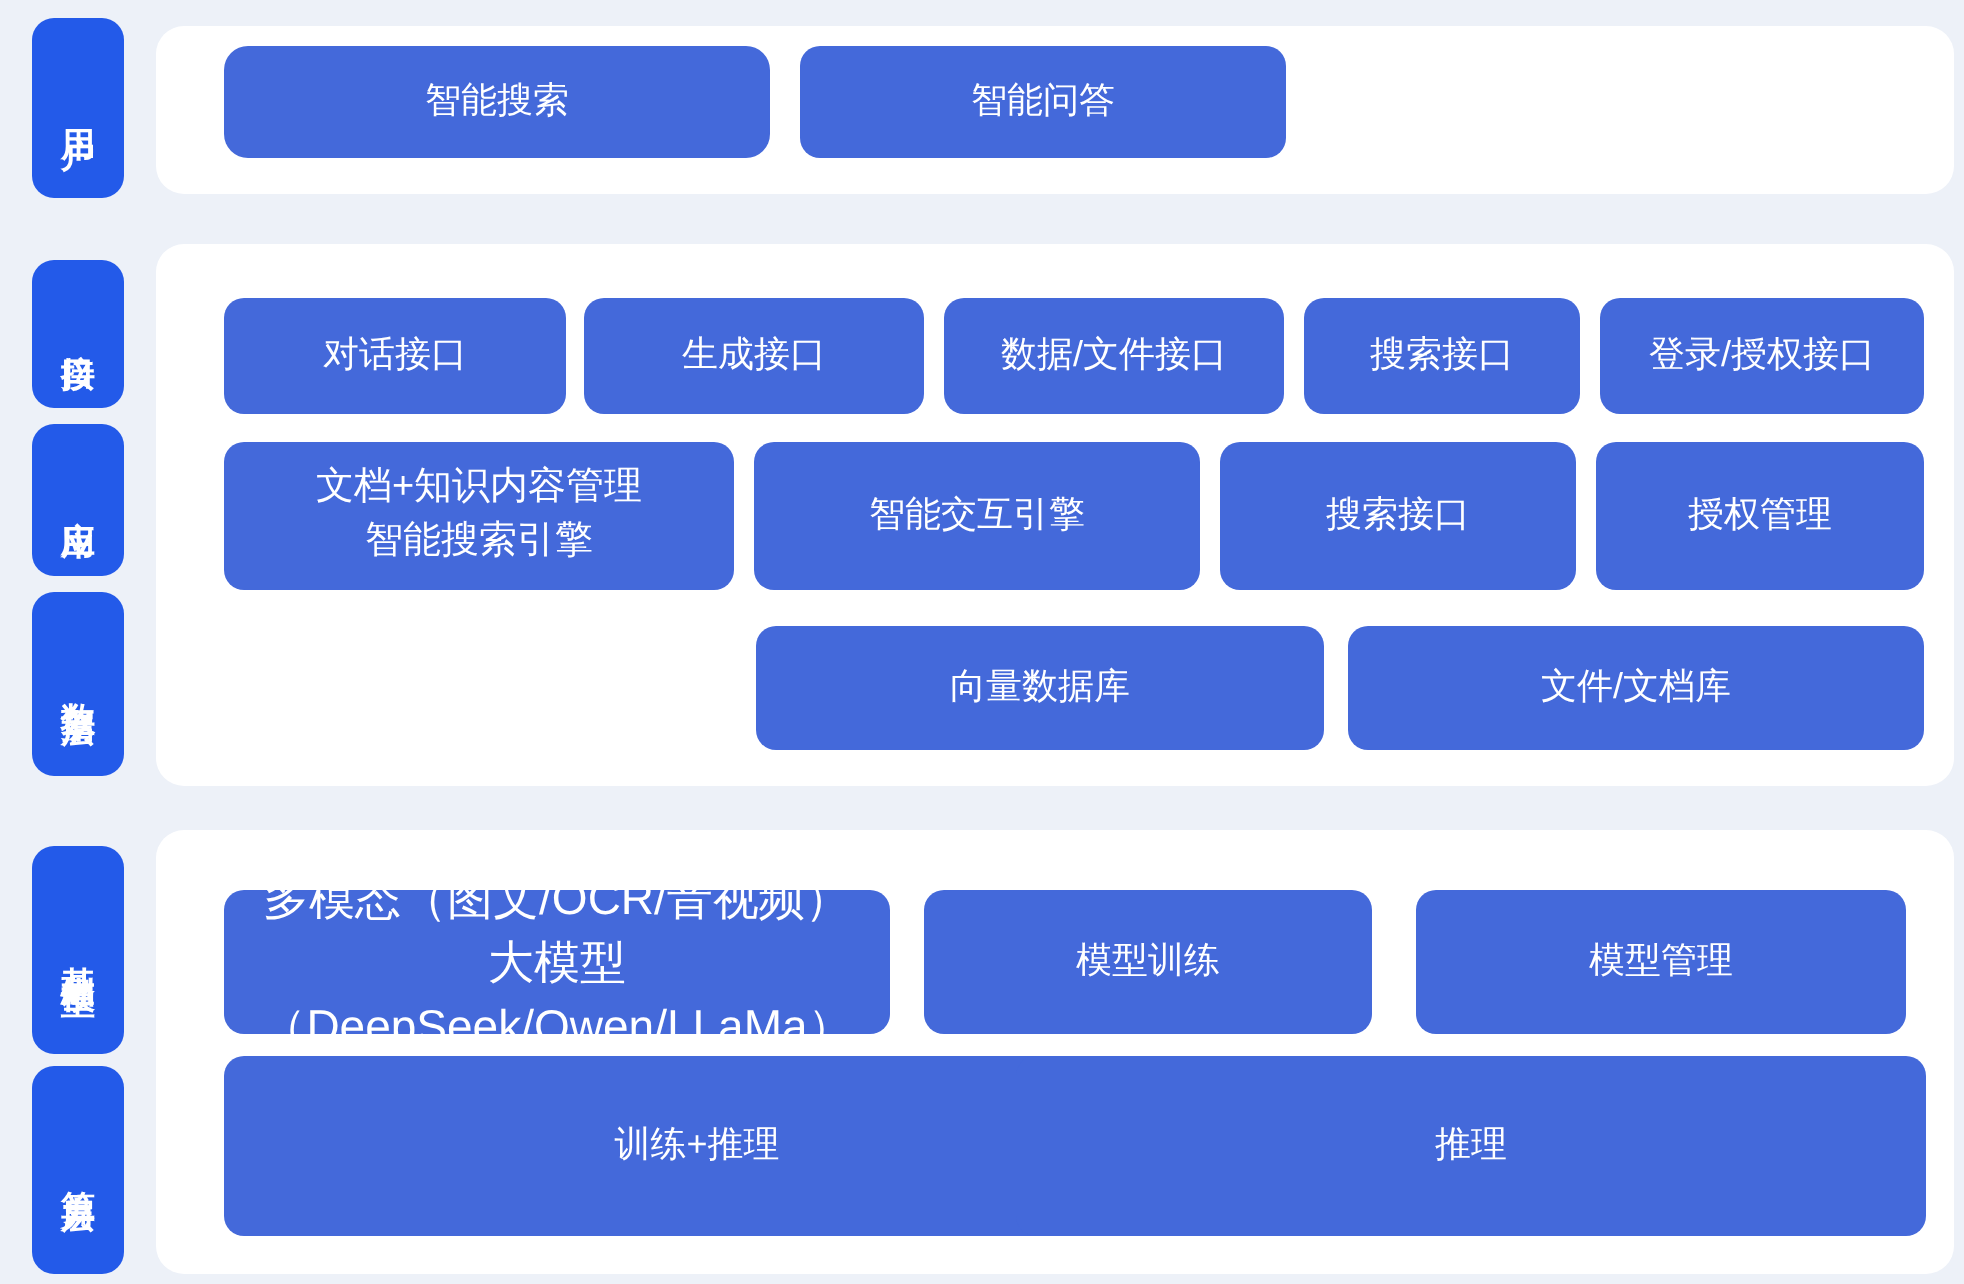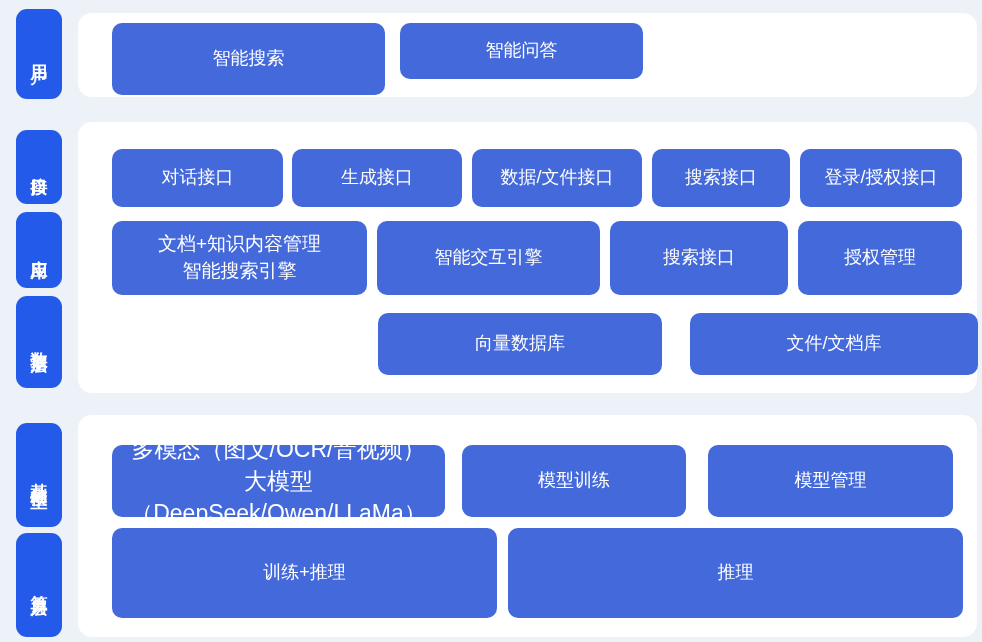--- a/index.html
+++ b/index.html
@@ -53,44 +53,44 @@
     color: #ffffff;
     display: flex;
     align-items: center;
     justify-content: center;
     text-align: center;
     font-size: 18px;
     line-height: 1.4;
     white-space: pre-line;
   }
   
-  #b-user-0 { left: 112px; top: 23px; width: 273px; height: 72px; }
+  #b-user-0 { left: 112px; top: 23px; width: 273px; height: 56px; border-radius: 12px; }
   #b-user-1 { left: 400px; top: 23px; width: 243px; height: 56px; }
   #b-user-2 { left: 655px; top: 23px; width: 310px; height: 56px; }
   
   #b-if-0 { left: 112px; top: 149px; width: 171px; height: 58px; }
   #b-if-1 { left: 292px; top: 149px; width: 170px; height: 58px; }
   #b-if-2 { left: 472px; top: 149px; width: 170px; height: 58px; }
   #b-if-3 { left: 652px; top: 149px; width: 138px; height: 58px; }
   #b-if-4 { left: 800px; top: 149px; width: 162px; height: 58px; }
   
   #b-app-0 { left: 112px; top: 221px; width: 255px; height: 74px; font-size: 19px; }
   #b-app-1 { left: 377px; top: 221px; width: 223px; height: 74px; }
   #b-app-2 { left: 610px; top: 221px; width: 178px; height: 74px; }
   #b-app-3 { left: 798px; top: 221px; width: 164px; height: 74px; }
   
   #b-data-0 { left: 112px; top: 313px; width: 256px; height: 62px; }
   #b-data-1 { left: 378px; top: 313px; width: 284px; height: 62px; }
-  #b-data-2 { left: 674px; top: 313px; width: 288px; height: 62px; margin-left: 16px; }
+  #b-data-2 { left: 674px; top: 313px; width: 288px; height: 62px; }
   
   #b-model-0 { left: 112px; top: 445px; width: 333px; height: 72px; font-size: 23px; }
   #b-model-1 { left: 462px; top: 445px; width: 224px; height: 72px; }
   #b-model-2 { left: 708px; top: 445px; width: 245px; height: 72px; }
   
-  #b-comp-0 { left: 112px; top: 528px; width: 385px; height: 90px; }
+  #b-comp-0 { left: 112px; top: 528px; width: 385px; height: 90px; padding-left: 44px; }
   #b-comp-1 { left: 508px; top: 528px; width: 455px; height: 90px; }
 </style>
 </head>
 <body>
 
 <div class="canvas">
 
   <div class="panel" id="panel-top"></div>
   <div class="panel" id="panel-mid"></div>
   <div class="panel" id="panel-bot"></div>

